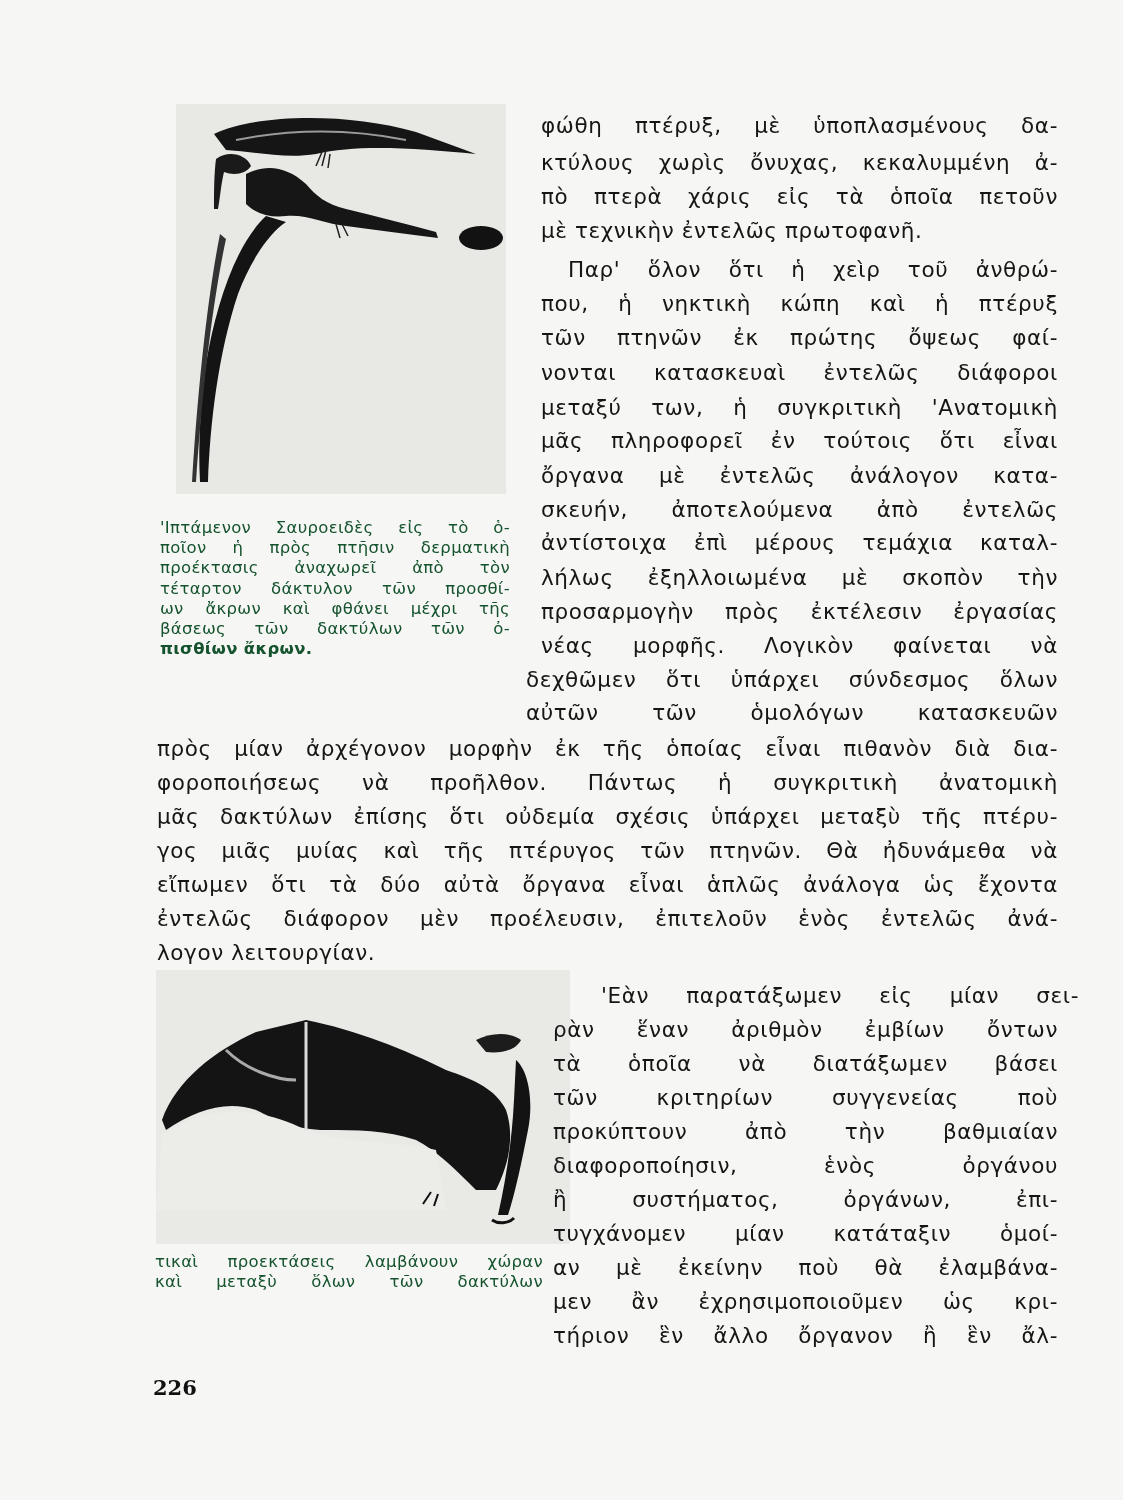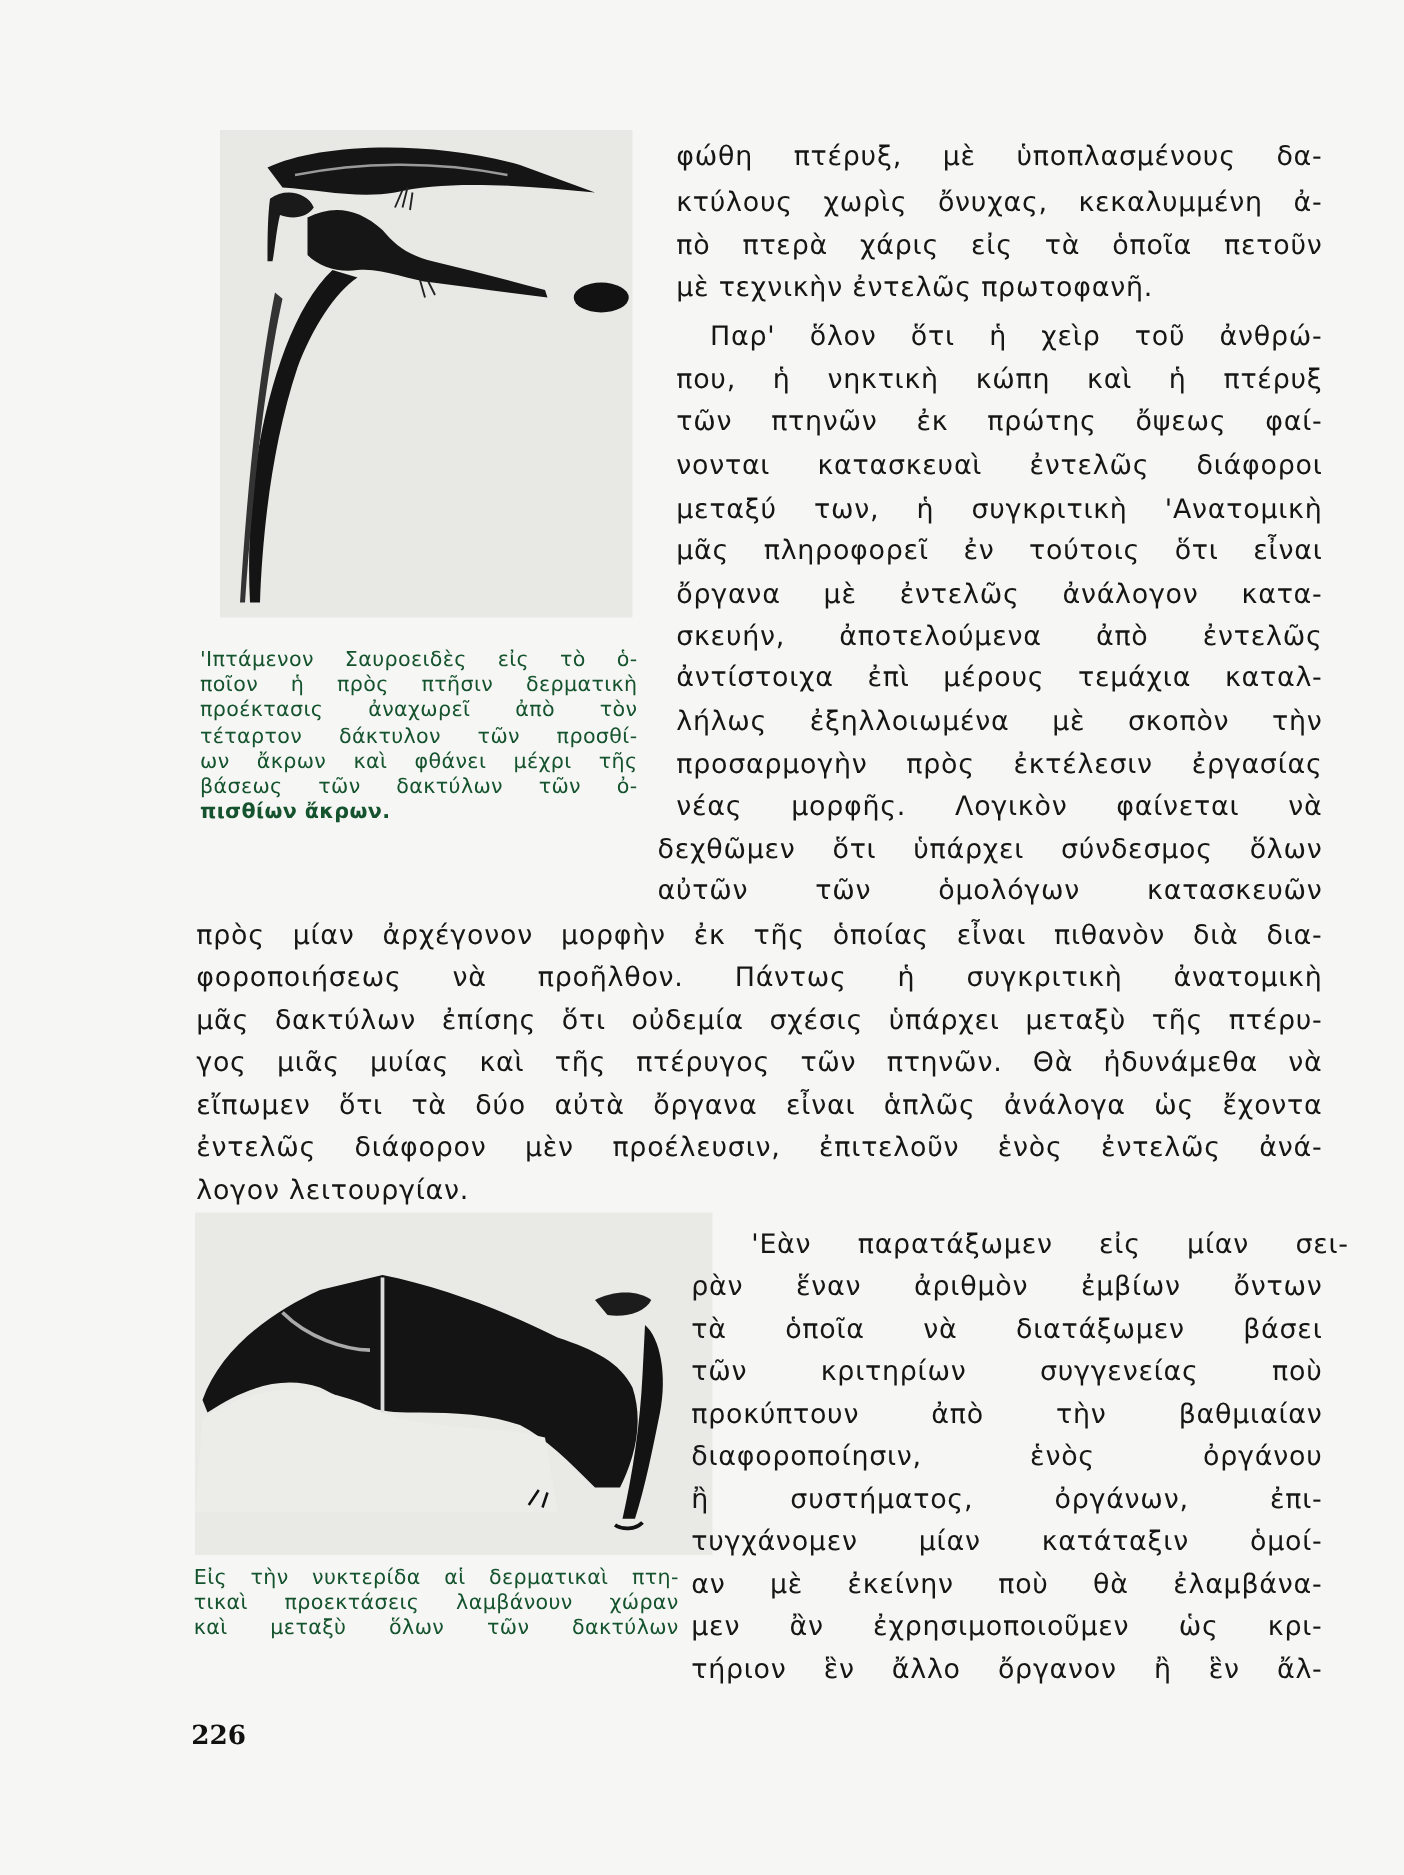--- a/index.html
+++ b/index.html
@@ -125,21 +125,20 @@
     <path d="M150,52 L150,160" stroke="#ddd" stroke-width="3"></path>
     <path d="M70,80 C90,100 120,110 140,110" stroke="#aaa" stroke-width="3" fill="none"></path>
     <path d="M320,70 C335,62 355,62 365,70 C360,80 345,84 330,82 Z" fill="#1c1c1c"></path>
     <path d="M360,90 C372,100 378,130 372,160 C366,190 360,220 352,245 L342,245 C350,210 356,170 358,130 Z" fill="#131313"></path>
     <path d="M275,222 l-8,12 M282,224 l-4,12" stroke="#111" stroke-width="2"></path>
     <path d="M336,250 c6,4 16,4 22,-2" stroke="#111" stroke-width="3" fill="none"></path>
   </svg>
 </div>
 
 <div class="caption cap2">
-  <span class="cap-line">Εἰς τὴν νυκτερίδα αἱ δερματικαὶ πτη-</span>
   <span class="cap-line">τικαὶ προεκτάσεις λαμβάνουν χώραν</span>
   <span class="cap-line">καὶ μεταξὺ ὅλων τῶν δακτύλων</span>
 </div>
 
 <div>
   <div class="line rcol2" style="top:983px">'Εὰν παρατάξωμεν εἰς μίαν σει-</div>
   <div class="line rcol3" style="top:1017px">ρὰν ἕναν ἀριθμὸν ἐμβίων ὄντων</div>
   <div class="line rcol3" style="top:1051px">τὰ ὁποῖα νὰ διατάξωμεν βάσει</div>
   <div class="line rcol3" style="top:1085px">τῶν κριτηρίων συγγενείας ποὺ</div>
   <div class="line rcol3" style="top:1119px">προκύπτουν ἀπὸ τὴν βαθμιαίαν</div>

